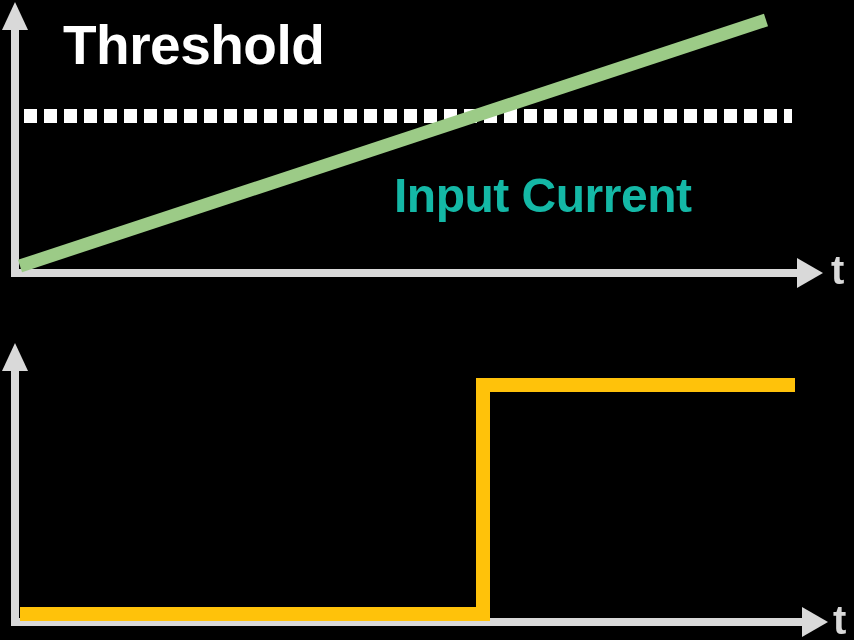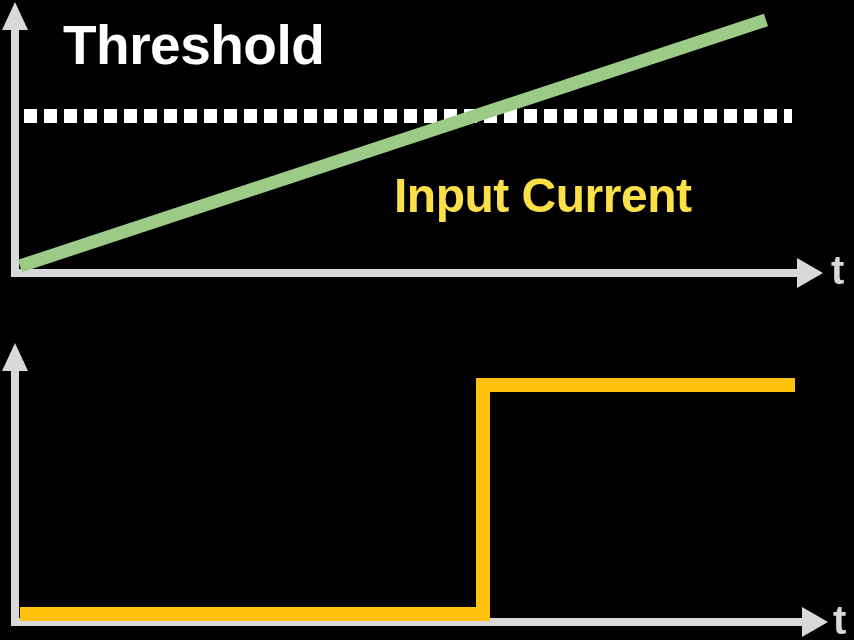--- a/index.html
+++ b/index.html
@@ -48,21 +48,21 @@
   #threshold-label {
     left: 63px;
     top: 18px;
     font-size: 55px;
     color: #FFFFFF;
   }
   #input-current-label {
     left: 394px;
     top: 172px;
     font-size: 48px;
-    color: #fde047;
+    color: #14b8a6;
   }
   #trigger-out-label {
     left: 135px;
     top: 138px;
     font-size: 52px;
     color: #FFC20A;
   }
 
   .axis-tick-label {
     position: absolute;

